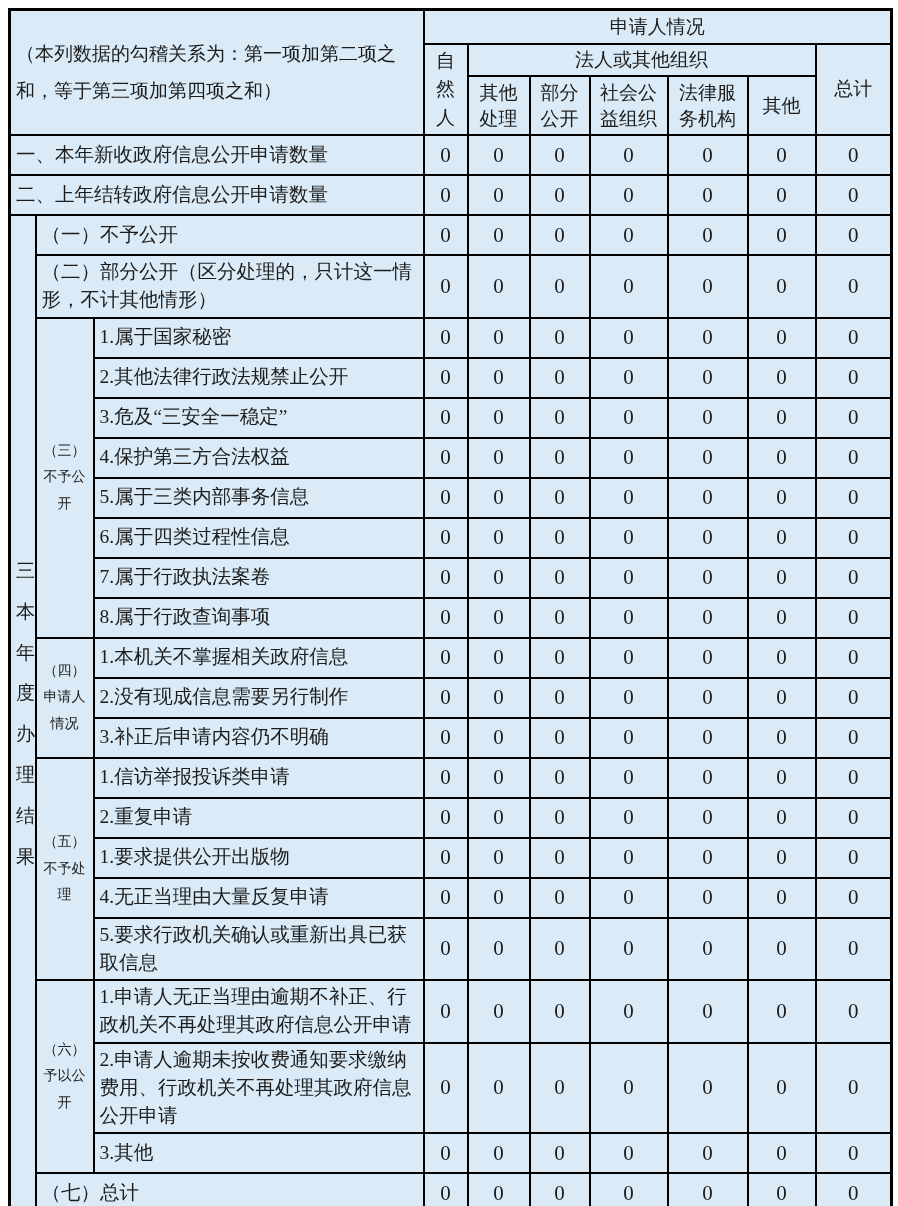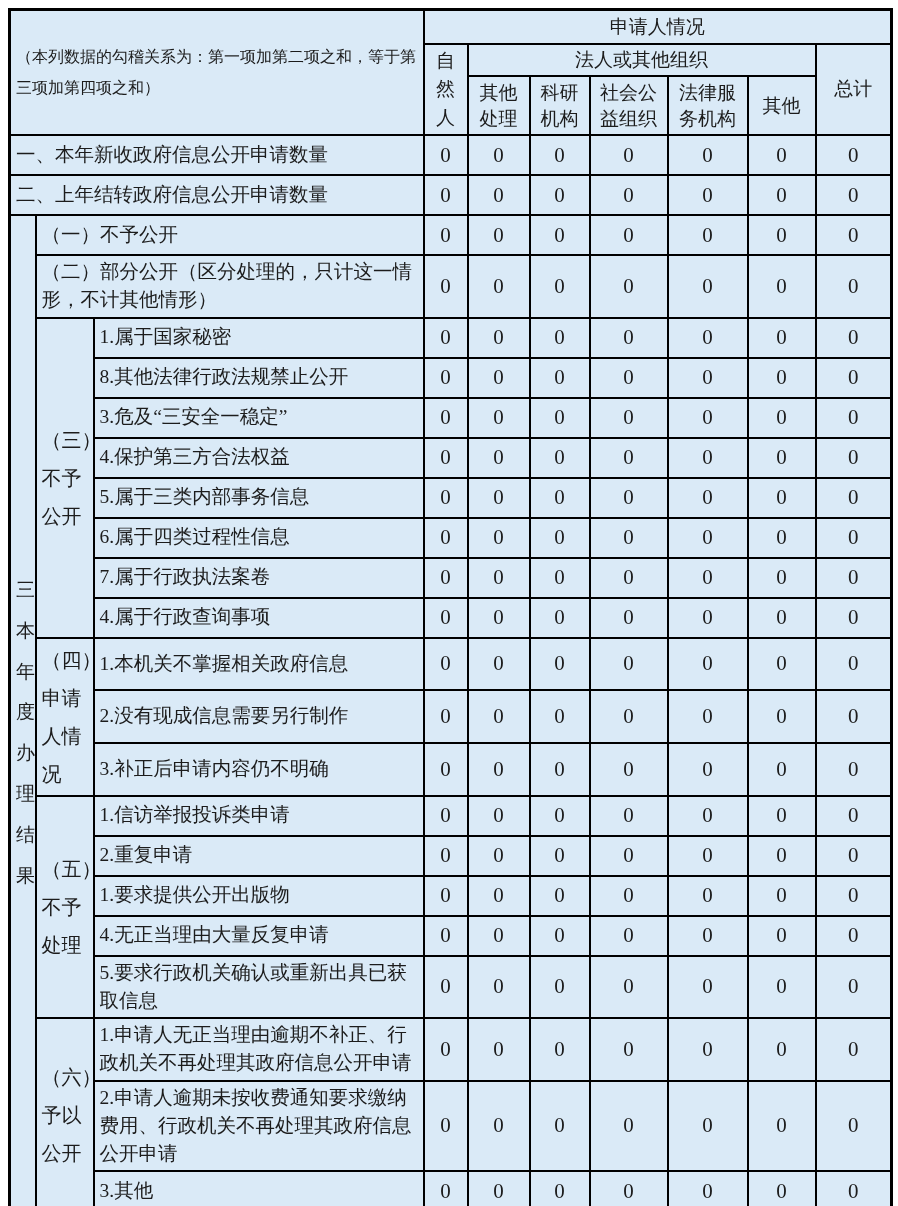--- a/index.html
+++ b/index.html
@@ -32,21 +32,21 @@
     vertical-align: middle;
     font-size: 19px;
     line-height: 1.35;
   }
   tr.hrow-1 { height: 34px; }
   tr.hrow-2 { height: 32px; }
   tr.hrow-3 { height: 58px; }
   th.corner-note {
     text-align: left;
     vertical-align: middle;
-    font-size: 16px;
+    font-size: 19px;
     line-height: 1.9;
     padding: 6px 10px;
   }
   th.wrap2 {
     word-break: break-all;
     padding: 2px 6px;
   }
   th.natural-person {
     word-break: break-all;
     padding: 2px 0;
@@ -70,24 +70,24 @@
   }
   td.section-cell {
     text-align: center;
     vertical-align: middle;
     word-break: break-all;
     font-size: 19px;
     line-height: 2.15;
     padding: 2px 0;
   }
   td.group-cell {
-    text-align: left;
+    text-align: center;
     vertical-align: middle;
     word-break: break-all;
-    font-size: 20px;
+    font-size: 14px;
     line-height: 1.9;
     padding: 2px 4px 2px 6px;
   }
 </style>
 </head>
 <body>
 
 <table class="report">
   <colgroup>
     <col style="width:26px">
@@ -106,21 +106,21 @@
       <th class="corner-note" colspan="3" rowspan="3">（本列数据的勾稽关系为：第一项加第二项之和，等于第三项加第四项之和）</th>
       <th colspan="7">申请人情况</th>
     </tr>
     <tr class="hrow-2">
       <th rowspan="2" class="natural-person">自然人</th>
       <th colspan="5">法人或其他组织</th>
       <th rowspan="2">总计</th>
     </tr>
     <tr class="hrow-3">
       <th class="wrap2">其他处理</th>
-      <th class="wrap2">科研机构</th>
+      <th class="wrap2">部分公开</th>
       <th class="wrap2">社会公益组织</th>
       <th class="wrap2">法律服务机构</th>
       <th class="wrap2">其他</th>
     </tr>
   </thead>
   <tbody id="table-body">
       <tr>
         <td class="label lvl-top" colspan="3">一、本年新收政府信息公开申请数量</td>
         <td class="value">0</td>
         <td class="value">0</td>
@@ -166,21 +166,21 @@
         <td class="label lvl-item" colspan="1">1.属于国家秘密</td>
         <td class="value">0</td>
         <td class="value">0</td>
         <td class="value">0</td>
         <td class="value">0</td>
         <td class="value">0</td>
         <td class="value">0</td>
         <td class="value">0</td>
       </tr>
       <tr>
-        <td class="label lvl-item" colspan="1">8.其他法律行政法规禁止公开</td>
+        <td class="label lvl-item" colspan="1">2.其他法律行政法规禁止公开</td>
         <td class="value">0</td>
         <td class="value">0</td>
         <td class="value">0</td>
         <td class="value">0</td>
         <td class="value">0</td>
         <td class="value">0</td>
         <td class="value">0</td>
       </tr>
       <tr>
         <td class="label lvl-item" colspan="1">3.危及“三安全一稳定”</td>
@@ -226,21 +226,21 @@
         <td class="label lvl-item" colspan="1">7.属于行政执法案卷</td>
         <td class="value">0</td>
         <td class="value">0</td>
         <td class="value">0</td>
         <td class="value">0</td>
         <td class="value">0</td>
         <td class="value">0</td>
         <td class="value">0</td>
       </tr>
       <tr>
-        <td class="label lvl-item" colspan="1">4.属于行政查询事项</td>
+        <td class="label lvl-item" colspan="1">8.属于行政查询事项</td>
         <td class="value">0</td>
         <td class="value">0</td>
         <td class="value">0</td>
         <td class="value">0</td>
         <td class="value">0</td>
         <td class="value">0</td>
         <td class="value">0</td>
       </tr>
       <tr>
         <td class="group-cell" rowspan="3">（四）申请人情况</td>

